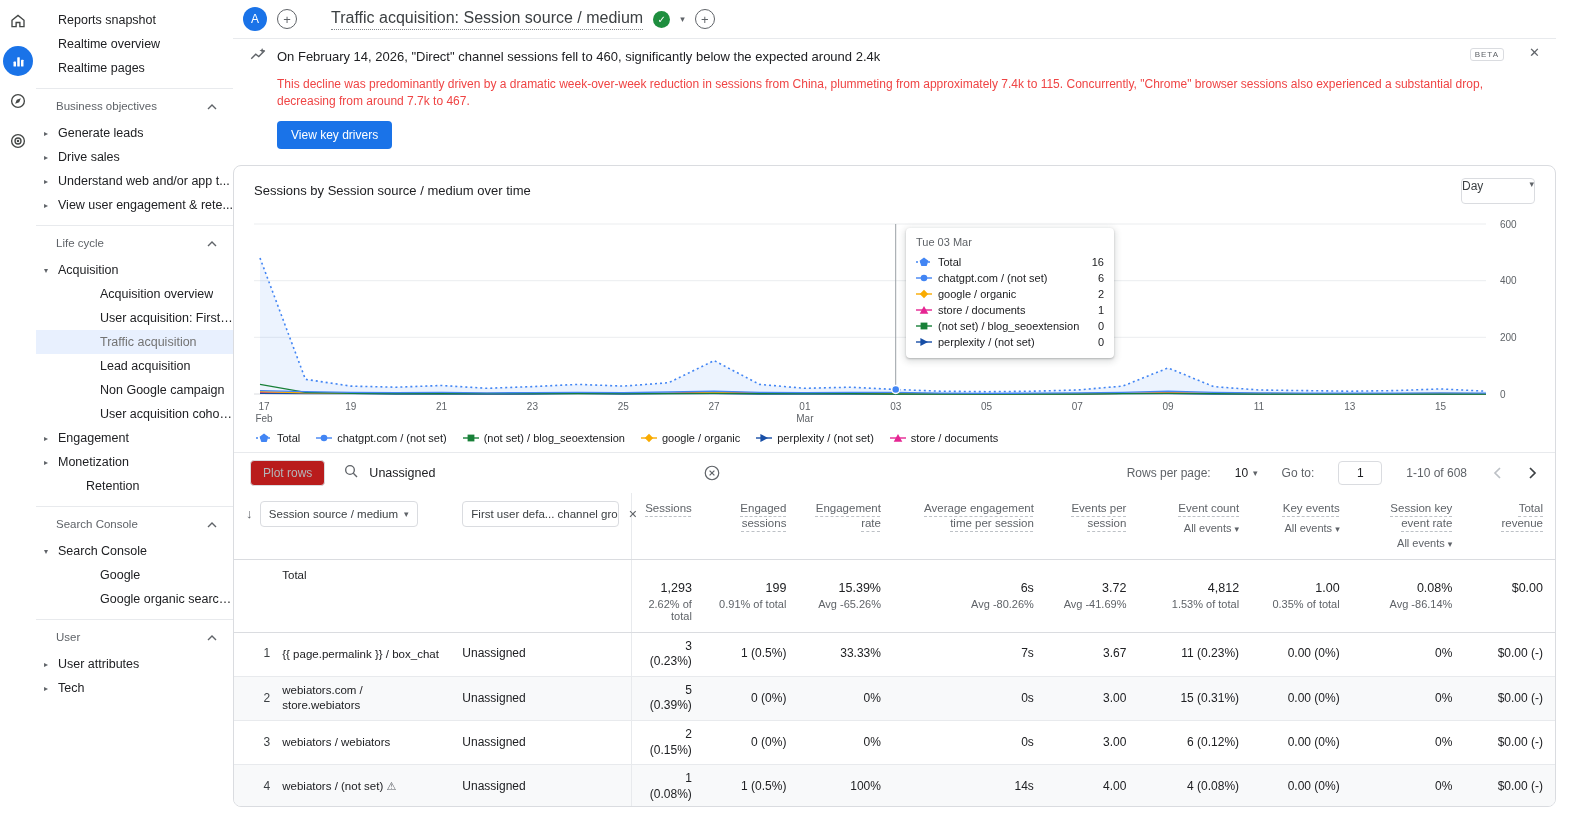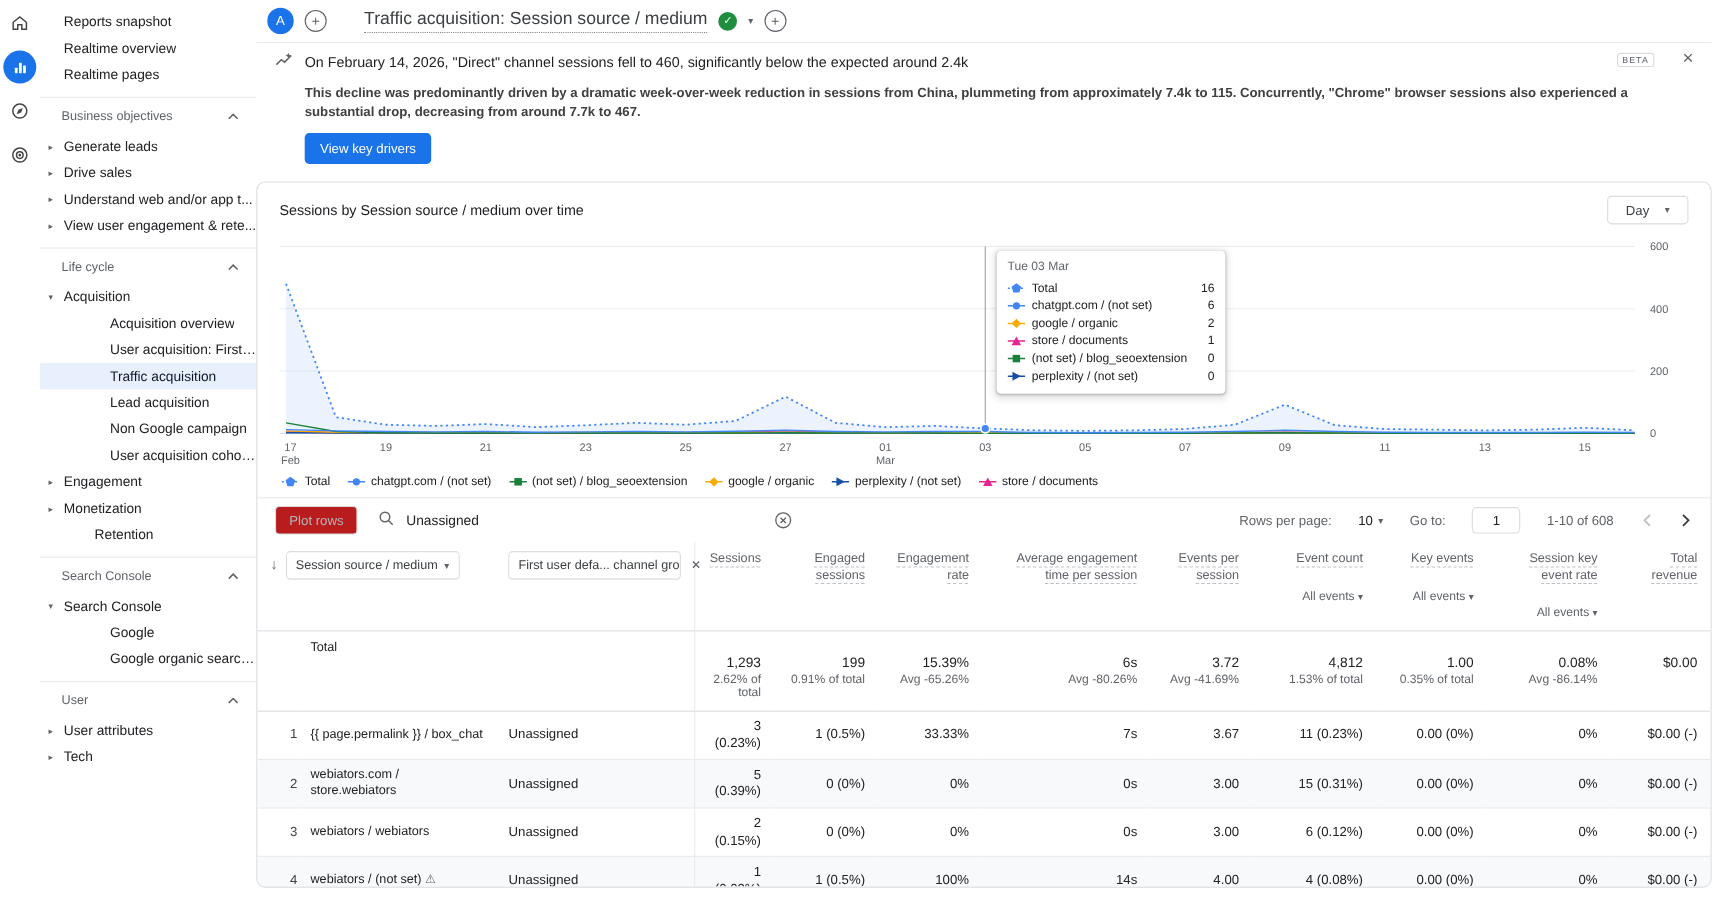--- a/index.html
+++ b/index.html
@@ -14,50 +14,50 @@
   .rail { width:36px; padding-top:6px; display:flex; flex-direction:column; align-items:center; gap:10px; flex:none; }
   .rail-btn { width:30px; height:30px; border-radius:50%; display:flex; align-items:center; justify-content:center; cursor:pointer; }
   .rail-btn.active { background:#1a73e8; }
 
   
   .sidebar { width:197px; flex:none; padding-top:8px; overflow:hidden; font-size:12.5px; }
   .sb-item { display:flex; align-items:center; height:24px; padding-left:22px; cursor:pointer; white-space:nowrap; color:#202124; }
   .sb-item.arrowed { padding-left:8px; }
   .sb-item.child { padding-left:64px; }
   .sb-item.indent { padding-left:50px; }
-  .sb-item.sel { background:#e8f0fe; color:#0f172a; }
+  .sb-item.sel { background:#e8f0fe; color:#737373; }
   .sb-arrow { width:14px; font-size:8px; color:#5f6368; flex:none; }
   .sb-label { overflow:hidden; text-overflow:ellipsis; }
   .sb-section { border-top:1px solid #e8eaed; margin-top:8px; padding-top:2px; }
   .sb-sec-head { display:flex; align-items:center; justify-content:space-between; height:30px; padding:0 16px 0 20px; color:#5f6368; font-size:11.5px; cursor:pointer; }
 
   
   .main { flex:1; display:flex; flex-direction:column; padding-right:17px; min-width:0; }
   .topbar { height:38px; display:flex; align-items:center; gap:10px; padding-left:10px; flex:none; }
   .avatar { width:24px; height:24px; border-radius:50%; background:#1a73e8; color:#fff; display:flex; align-items:center; justify-content:center; font-size:12px; cursor:pointer; flex:none; }
   .plus-circle { width:20px; height:20px; border-radius:50%; border:1.5px solid #5f6368; color:#5f6368; display:flex; align-items:center; justify-content:center; font-size:13px; cursor:pointer; flex:none; }
   .report-title { font-size:16px; font-weight:normal; color:#3c4043; margin:0 0 0 24px; border-bottom:1px dotted #80868b; padding-bottom:2px; white-space:nowrap; }
   .check-badge { width:17px; height:17px; border-radius:50%; background:#1e8e3e; color:#fff; font-size:10px; display:flex; align-items:center; justify-content:center; cursor:pointer; flex:none; }
   .caret { font-size:9px; color:#5f6368; }
 
   
   .insight { border-top:1px solid #e8eaed; padding:7px 16px 10px 16px; position:relative; flex:none; }
   .insight-head { display:flex; align-items:center; gap:10px; padding-right:90px; }
   .insight-headline { font-size:13px; color:#202124; white-space:nowrap; overflow:hidden; }
   .insight-beta { position:absolute; right:52px; top:9px; font-size:8px; letter-spacing:1px; color:#5f6368; border:1px solid #dadce0; border-radius:3px; padding:1px 4px; }
   .insight-close { position:absolute; right:16px; top:6px; font-size:13px; color:#5f6368; cursor:pointer; }
-  .insight-body { font-size:12px; color:#404040; margin:9px 0 0 28px; line-height:1.4;font-weight:bold; }
+  .insight-body { font-size:12px; color:#ef4444; margin:9px 0 0 28px; line-height:1.4; }
   .insight-btn { margin:11px 0 0 28px; background:#1a73e8; color:#fff; border:none; border-radius:4px; padding:7px 14px; font-size:12px; cursor:pointer; font-family:inherit; }
 
   
   .card { border:1px solid #dadce0; border-radius:8px; margin-top:6px; margin-bottom:14px; flex:1; overflow:hidden; display:flex; flex-direction:column; min-height:0; }
   .chart-sec { padding:12px 20px 4px 20px; flex:none; }
   .chart-head { display:flex; justify-content:space-between; align-items:center; }
   .chart-title { font-size:13px; color:#202124; }
-  .day-select { border:1px solid #dadce0; border-radius:4px; height:26px; width:74px; display:flex; align-items:center; justify-content:space-between; padding:0 16px; font-size:12px; color:#3c4043; cursor:pointer; }
+  .day-select { border:1px solid #dadce0; border-radius:4px; height:26px; width:74px; display:flex; align-items:flex-start; justify-content:space-between; padding:0 0; font-size:12px; color:#3c4043; cursor:pointer; }
   .chart-plot { position:relative; margin-top:12px; height:212px; }
   .ytick { font-size:10px; fill:#5f6368; }
   .xtick { font-size:10px; fill:#5f6368; text-anchor:middle; }
   .tooltip { position:absolute; left:652px; top:12px; width:208px; background:#fff; border-radius:4px;
              box-shadow:0 1px 2px rgba(60,64,67,.3), 0 2px 6px 2px rgba(60,64,67,.15); padding:8px 10px; font-size:11px; z-index:5; }
   .tt-date { color:#5f6368; margin-bottom:6px; }
   .tt-row { display:flex; align-items:center; gap:6px; height:16px; }
   .tt-ic, .lg-ic { display:flex; align-items:center; flex:none; }
   .tt-name { flex:1; color:#202124; white-space:nowrap; }
   .tt-val { color:#202124; }
@@ -74,21 +74,21 @@
   .toolbar-right { margin-left:auto; display:flex; align-items:center; gap:24px; color:#5f6368; font-size:12px; }
   .pagesize { display:flex; align-items:center; gap:5px; color:#202124; cursor:pointer; }
   .goto-box { border:1px solid #dadce0; border-radius:4px; width:44px; height:24px; display:flex; align-items:center; justify-content:center; color:#202124; }
   .page-arrow { display:flex; cursor:pointer; padding:2px; }
 
   table { width:100%; border-collapse:collapse; table-layout:fixed; font-size:12px; }
   thead th { vertical-align:top; padding:8px 12px 10px 12px; font-weight:normal; color:#5f6368; text-align:right; border-bottom:1px solid #dadce0; }
   th.dim-th { text-align:left; white-space:nowrap; }
   .th-label { font-size:11.5px; line-height:15px;
               text-decoration-line:underline; text-decoration-style:dashed; text-decoration-color:#bdc1c6; text-decoration-thickness:1px; text-underline-offset:4px; }
-  .th-sub { margin-top:20px; font-size:11px; color:#5f6368; cursor:pointer; white-space:nowrap; }
+  .th-sub { margin-top:6px; font-size:11px; color:#5f6368; cursor:pointer; white-space:nowrap; }
   .chip { display:inline-flex; align-items:center; gap:6px; border:1px solid #dadce0; border-radius:4px; height:26px; padding:0 8px; font-size:11.5px; color:#3c4043; background:#fff; cursor:pointer; white-space:nowrap; max-width:100%; overflow:hidden; }
   .sort-icon { color:#5f6368; font-size:13px; margin-right:4px; cursor:pointer; }
   .x-btn { color:#5f6368; font-size:11px; cursor:pointer; margin-left:6px; }
   .ch-col { border-right:1px solid #e8eaed; }
   tbody.total-body td { border-bottom:1px solid #dadce0; padding:9px 12px 10px 12px; vertical-align:top; }
   .total-lbl { color:#3c4043; font-size:12.5px; }
   .v-main { font-size:12.5px; color:#202124;margin-top:12px; }
   .v-sub { font-size:11px; color:#5f6368; margin-top:3px; }
   tbody#table-body td { padding:6px 12px; border-bottom:1px solid #e8eaed; line-height:1.3; }
   tbody#table-body tr:nth-child(even) { background:#f8f9fa; }

